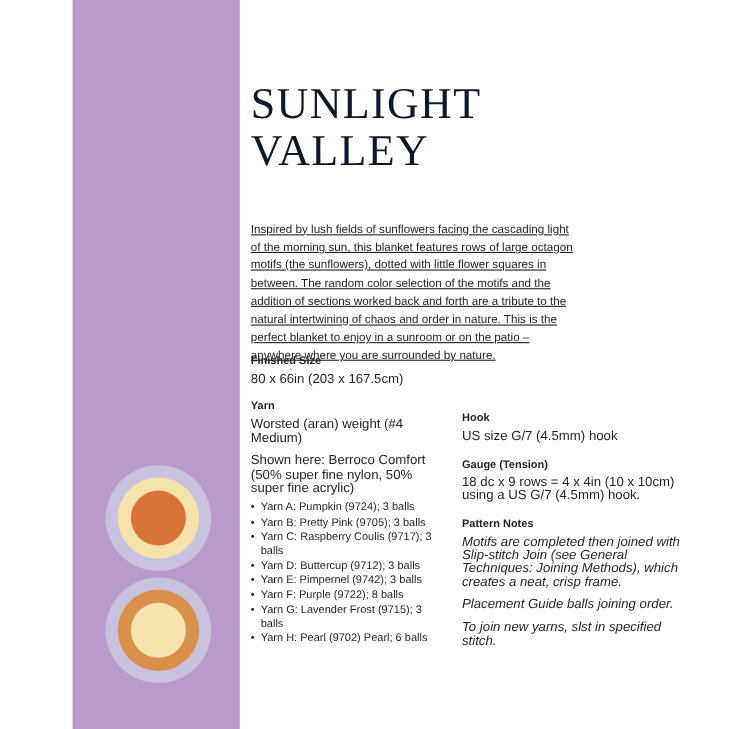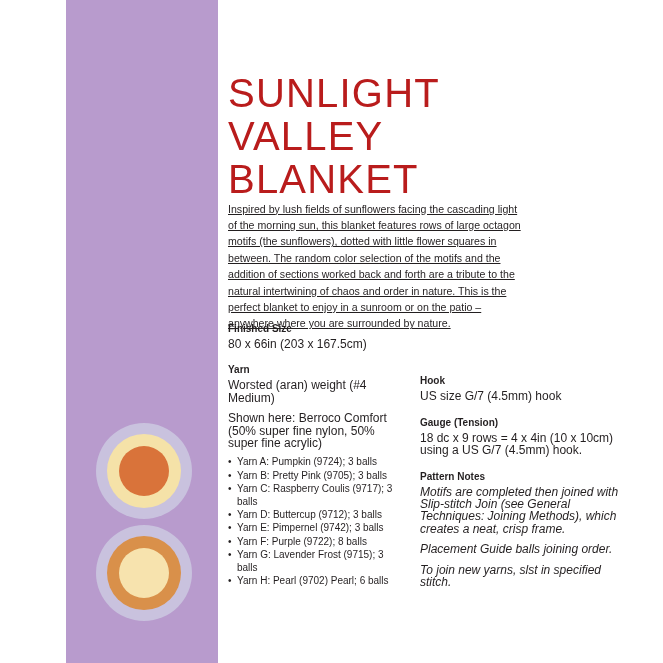--- a/index.html
+++ b/index.html
@@ -80,26 +80,26 @@
     top: 0;
     width: 400px;
     height: 663px;
   }
 
   .title {
     position: absolute;
     left: 0;
     top: 45px;
     width: 400px;
-    font-family: Liberation Sans, sans-serif;
+    font-family: Liberation Serif, serif;
     font-weight: 300;
     font-size: 40px;
     line-height: 43px;
     letter-spacing: 1.2px;
-    color: #b91c1c;
+    color: #0f172a;
   }
   .title-line {
     display: block;
     white-space: nowrap;
   }
 
   .intro {
     position: absolute;
     left: 0;
     top: 190px;
@@ -173,21 +173,20 @@
 
   <div class="ring ring-outer-2"></div>
   <div class="ring ring-mid-2"></div>
   <div class="ring ring-inner-2"></div>
 
   <div class="content">
 
     <h1 class="title">
       <span class="title-line">SUNLIGHT</span>
       <span class="title-line">VALLEY</span>
-      <span class="title-line">BLANKET</span>
     </h1>
 
     <p class="intro">Inspired by lush fields of sunflowers facing the cascading light of the morning sun, this blanket features rows of large octagon motifs (the sunflowers), dotted with little flower squares in between. The random color selection of the motifs and the addition of sections worked back and forth are a tribute to the natural intertwining of chaos and order in nature. This is the perfect blanket to enjoy in a sunroom or on the patio – anywhere where you are surrounded by nature.</p>
 
     <div class="cols">
 
       <div class="col-left">
 
         <div class="blk">
           <h3 class="sec">Finished Size</h3>

